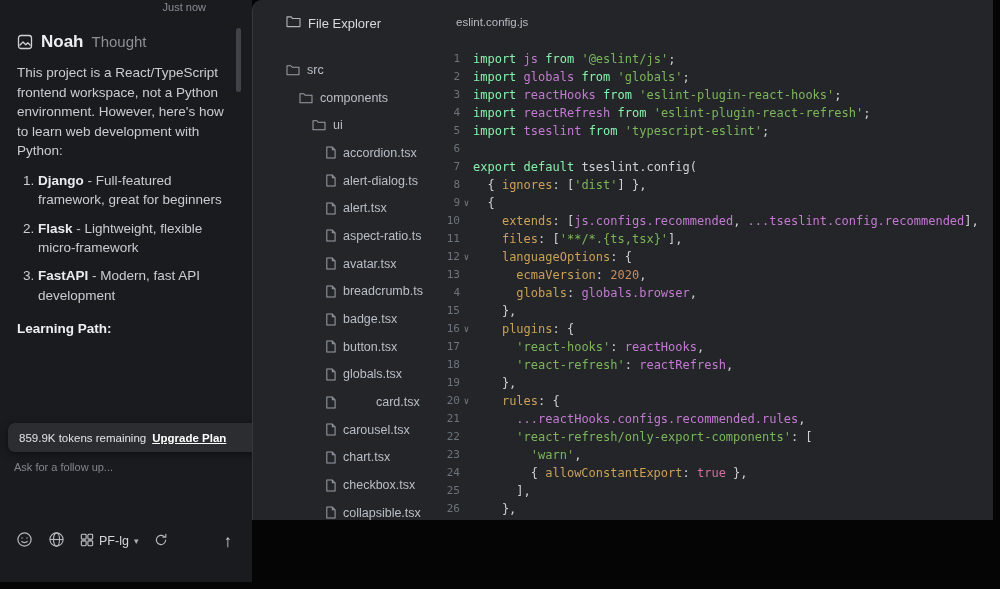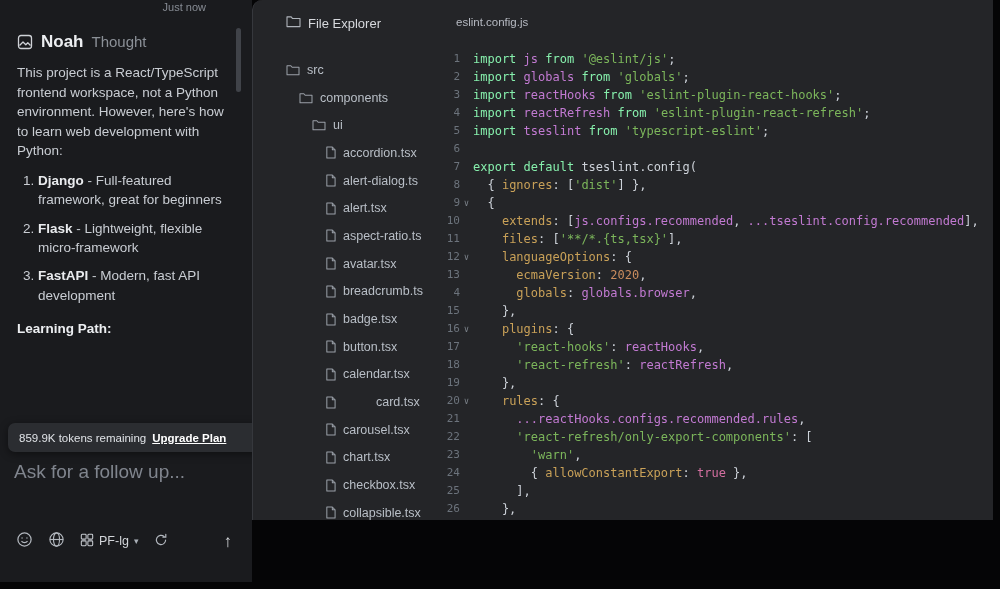--- a/index.html
+++ b/index.html
@@ -14,21 +14,21 @@
   .avatar{display:flex;align-items:center;}
   .msg-author{color:#eceef1;font-weight:bold;font-size:17px;}
   .msg-thought{color:#8b9097;font-size:15px;cursor:pointer;}
   .msg-text{margin:0 0 4px 0;}
   .chat-h{color:#eceef1;font-weight:bold;margin:15px 0 6px 0;font-size:13.5px;line-height:1.35;}
   .fw-list{margin:10px 0 0 0;padding-left:21px;}
   .fw-list li{margin-bottom:9px;}
   .fw-list b{color:#e9ebee;}
   .token-bar{position:absolute;left:8px;top:423px;width:260px;height:29px;background:#2b2d31;border-radius:7px;display:flex;align-items:center;padding:0 11px;box-sizing:border-box;font-size:11.5px;color:#dfe2e6;box-shadow:0 2px 8px rgba(0,0,0,.45);white-space:nowrap;}
   .upgrade{margin-left:6px;color:#fff;text-decoration:underline;font-weight:600;cursor:pointer;}
-  .followup{position:absolute;left:12px;top:460px;width:224px;background:transparent;border:none;color:#c9cdd3;font-size:19px;outline:none;font-family:"Liberation Sans",sans-serif;}
+  .followup{position:absolute;left:12px;top:460px;width:224px;background:transparent;border:none;color:#c9cdd3;font-size:11px;outline:none;font-family:"Liberation Sans",sans-serif;}
   .followup::placeholder{color:#80858e;}
   .chat-toolbar{position:absolute;left:16px;top:527px;width:222px;height:28px;display:flex;align-items:center;gap:15px;}
   .icon-btn{display:flex;align-items:center;cursor:pointer;background:none;border:none;padding:0;}
   .model-select{display:flex;align-items:center;gap:5px;color:#d3d6da;font-size:12.5px;cursor:pointer;}
   .model-chevron{font-size:9px;color:#aab0b8;}
   .send-btn{margin-left:auto;font-size:17px;color:#d6d9dd;background:none;border:none;cursor:pointer;line-height:1;}
   .chat-scrollthumb{position:absolute;right:11px;top:28px;width:5px;height:64px;border-radius:3px;background:#404349;cursor:grab;}
 
   
   .main{position:absolute;left:252px;top:0;width:741px;height:520px;background:#242528;border-left:1px solid #36383d;border-top-left-radius:10px;box-sizing:border-box;overflow:hidden;}
@@ -246,21 +246,21 @@
             </span>
             <span>button.tsx</span>
           </div>
           <div class="tree-row" style="padding-left: 72px;">
             <span style="display: flex;">
               <svg width="11" height="13" viewBox="0 0 12 14" fill="none" stroke="#9aa0a8" stroke-width="1.1" stroke-linejoin="round">
                 <path d="M2 1h6l3 3v9H2z"></path>
                 <path d="M8 1v3h3"></path>
               </svg>
             </span>
-            <span>calendar.tsx</span>
+            <span>globals.tsx</span>
           </div>
           <div class="tree-row" style="padding-left: 72px; gap: 40px;">
             <span style="display: flex;">
               <svg width="11" height="13" viewBox="0 0 12 14" fill="none" stroke="#9aa0a8" stroke-width="1.1" stroke-linejoin="round">
                 <path d="M2 1h6l3 3v9H2z"></path>
                 <path d="M8 1v3h3"></path>
               </svg>
             </span>
             <span>card.tsx</span>
           </div>

